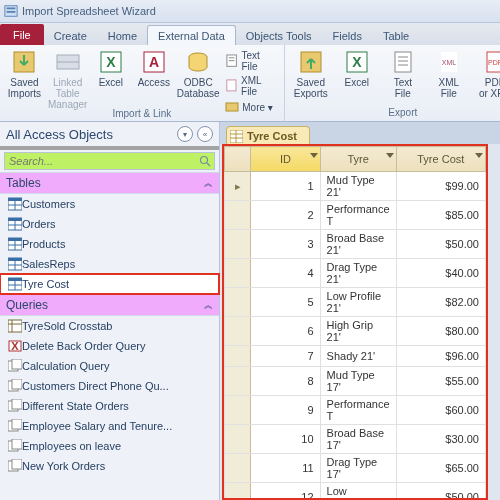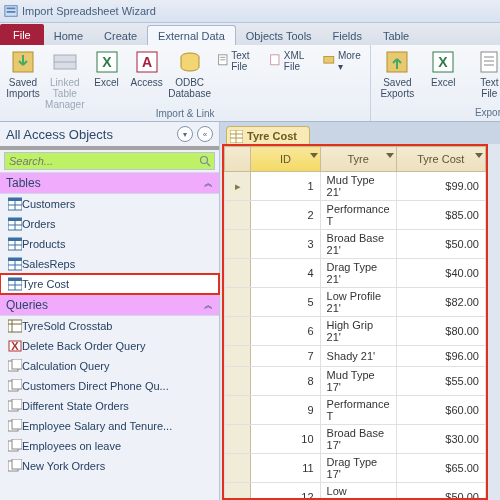--- a/index.html
+++ b/index.html
@@ -10,21 +10,21 @@
 .tab{padding:4px 10px 3px;color:#3b5574;cursor:default;border:1px solid transparent;border-bottom:none;margin-right:-1px;font-size:11px}
 .tab.file{background:#a5203b;color:#fff;border-radius:2px 2px 0 0;padding:4px 12px}
 .tab.active{background:#f4f7fb;border-color:#a9b9cf;border-radius:3px 3px 0 0}
 .ribbon{height:76px;background:linear-gradient(#f6f8fb,#e9eef6);border-bottom:1px solid #a7b8cf;display:flex}
 .rgroup{display:flex;flex-direction:column;justify-content:space-between;border-right:1px solid #c7d3e3;padding:2px 4px}
 .rgroup .items{display:flex;gap:2px;align-items:flex-start;height:60px}
 .rgroup .label{text-align:center;color:#5a6f8b;font-size:10px;padding:1px 0}
 .rbtn{display:flex;flex-direction:column;align-items:center;width:42px;padding:2px 1px;cursor:default;color:#3b4d66;font-size:10px;line-height:1.1;text-align:center}
 .rbtn.disabled{color:#9da8b6}
 .rbtn .ico{width:26px;height:26px;margin-bottom:2px}
-.small-col{display:flex;flex-direction:row;gap:1px;justify-content:flex-start;padding-top:2px}
+.small-col{display:flex;flex-direction:column;gap:1px;justify-content:flex-start;padding-top:2px}
 .sbtn{display:flex;align-items:center;gap:3px;padding:1px 3px;color:#3b4d66;font-size:10px}
 .sbtn .sico{width:14px;height:14px}
 .body{display:flex;height:calc(500px - 22px - 22px - 76px)}
 .nav{width:219px;background:#eef2f8;border-right:1px solid #b9c6d9;display:flex;flex-direction:column}
 .nav-head{display:flex;align-items:center;justify-content:space-between;padding:4px 6px;color:#2b476a;font-size:13px;border-bottom:4px solid #a3a3a3}
 .nav-head .r{display:flex;gap:4px;align-items:center}
 .circ{width:14px;height:14px;border:1px solid #7f93ad;border-radius:50%;display:inline-flex;align-items:center;justify-content:center;font-size:8px;color:#51688a;background:#fff}
 .search{margin:2px 4px;position:relative}
 .search input{width:100%;box-sizing:border-box;border:1px solid #b8c4d6;padding:2px 18px 2px 4px;font-style:italic;color:#777;font-size:11px;height:18px;background:#bef264}
 .mag{position:absolute;right:4px;top:3px;width:12px;height:12px}
@@ -58,22 +58,22 @@
         <rect x="1" y="2" width="14" height="12" fill="#c9dff5" stroke="#5a7fb0"></rect>
         <rect x="3" y="4" width="10" height="2" fill="#5a7fb0"></rect>
         <rect x="3" y="8" width="10" height="2" fill="#5a7fb0"></rect>
       </svg>
   </span>
   <span class="text">Import Spreadsheet Wizard</span>
 </div>
 
 <div class="ribbon-tabs">
   <div class="tab file">File</div>
-<div class="tab">Home</div>
-    <div class="tab">Create</div>
+<div class="tab">Create</div>
+    <div class="tab">Home</div>
     <div class="tab active">External Data</div>
     <div class="tab">Objects Tools</div>
     <div class="tab">Fields</div>
     <div class="tab">Table</div>
   </div>
 
 <div class="ribbon">
     <div class="rgroup">
       <div class="items">
         <div class="rbtn">

